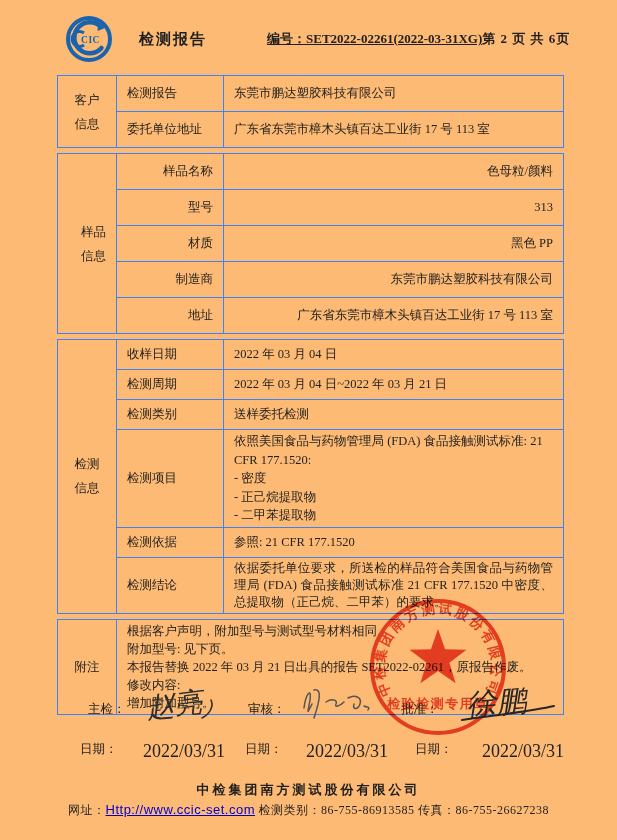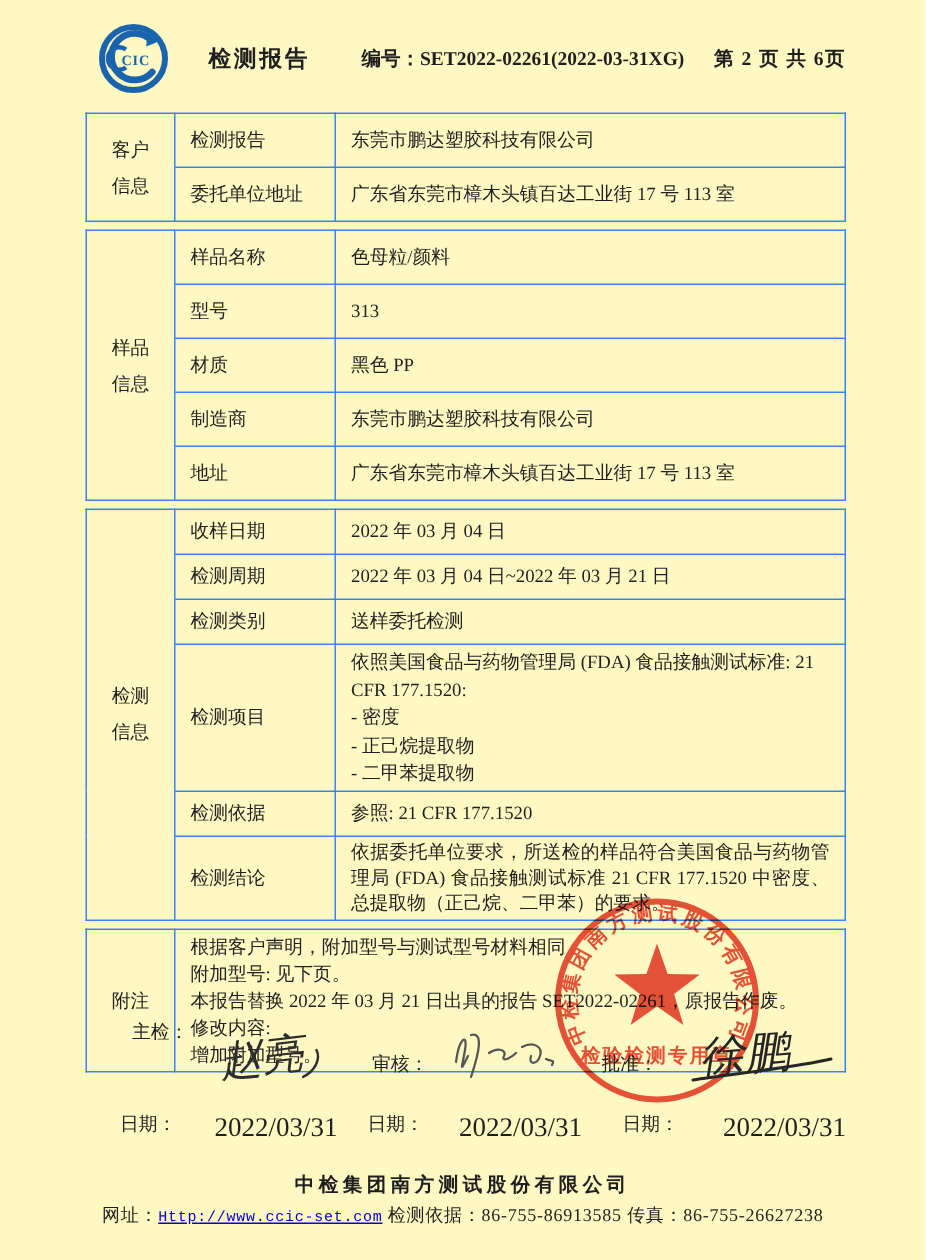--- a/index.html
+++ b/index.html
@@ -1,50 +1,50 @@
 <!DOCTYPE html>
 <html><head>
 <meta charset="utf-8">
 <style>
   html,body{margin:0;padding:0;background:#ffffff;}
   .page{
-    position:relative;width:617px;height:840px;background:#fef9c3;overflow:hidden;
+    position:relative;width:617px;height:840px;background:#fdba74;overflow:hidden;
     font-family:"Liberation Serif","DejaVu Serif",serif;color:#1f1f1f;
   }
   
   .hdr{position:absolute;top:12px;left:57px;width:507px;height:54px;display:flex;align-items:center;}
   .hdr .logo{width:64px;height:50px;flex:0 0 auto;}
   .hdr .title{margin-left:18px;font-size:15px;font-weight:bold;letter-spacing:2px;white-space:nowrap;}
-  .hdr .repno{margin-left:34px;font-size:13px;font-weight:bold;white-space:nowrap;}
+  .hdr .repno{margin-left:60px;font-size:13px;font-weight:bold;white-space:nowrap;text-decoration:underline;}
   .hdr .pages{margin-left:auto;font-size:13px;font-weight:bold;white-space:nowrap;letter-spacing:1px;}
   
   .content{position:absolute;top:75px;left:57px;width:507px;}
   table.tbl{border-collapse:collapse;width:100%;table-layout:fixed;margin-bottom:5px;}
   table.tbl td{border:1px solid #3b82f6;font-size:12.5px;padding:2px 10px;vertical-align:middle;}
   td.sec{width:38px;text-align:center;padding:2px 4px;white-space:pre-line;line-height:24px;}
   td.lbl{width:86px;}
   .tbl-customer td{height:31px;}
-  .tbl-sample td{height:31px;}
+  .tbl-sample td{height:31px;text-align:right;}
   tr.r-s td{height:25px;}
   td.multiline{white-space:pre-line;line-height:18.5px;padding-top:5px;padding-bottom:5px;}
   td.paragraph{line-height:17px;text-align:justify;padding-top:4px;padding-bottom:4px;}
   td.notes-cell{white-space:pre-line;line-height:18px;padding-top:5px;padding-bottom:5px;}
   
   .abs{position:absolute;white-space:nowrap;}
   .siglbl{font-size:12.5px;}
   .dateval{font-size:18px;}
   .sig-svg{position:absolute;}
   
   .stamp{position:absolute;left:364px;top:594px;width:148px;height:150px;opacity:.88;
          mix-blend-mode:multiply;pointer-events:none;z-index:5;}
   
   .footer{position:absolute;top:781px;left:0;width:617px;text-align:center;}
   .footer .co{font-size:13px;font-weight:bold;letter-spacing:3px;}
   .footer .ln{font-size:12px;margin-top:3px;letter-spacing:.5px;}
-  .footer a{color:#0000d0;text-decoration:underline;font-family:Liberation Mono, monospace;font-size:10px;}
+  .footer a{color:#0000d0;text-decoration:underline;font-family:Liberation Sans, sans-serif;font-size:13px;}
 </style>
 </head>
 <body>
 
 <div class="page">
 
   <div class="hdr">
     <svg class="logo" viewBox="0 0 64 50">
       <circle cx="32" cy="25" r="21" fill="none" stroke="#1a63ad" stroke-width="4"></circle>
       <path d="M 44 13 A 15.5 15.5 0 1 0 44.5 34" fill="none" stroke="#1a63ad" stroke-width="4.5" stroke-linecap="round"></path>
@@ -154,21 +154,21 @@
     <polygon fill="#e13b2c" points="74,34 81.1,54.3 102.5,54.7 85.4,67.7 91.6,88.3 74,76 56.4,88.3 62.6,67.7 45.5,54.7 66.9,54.3"></polygon>
     <defs>
       <path id="arcpath" d="M 27.2 99 A 54 54 0 1 1 120.8 99" fill="none"></path>
     </defs>
     <text font-size="13.5" font-weight="bold" fill="#e13b2c" letter-spacing="1">
       <textPath href="#arcpath" startOffset="0" textLength="224">中检集团南方测试股份有限公司</textPath>
     </text>
     <text x="74" y="113" text-anchor="middle" font-size="13" font-weight="bold" fill="#e13b2c" letter-spacing="1.5">检验检测专用章</text>
   </svg>
 
-  <span class="abs siglbl" style="left:88px;top:680px;">主检：</span>
+  <span class="abs siglbl" style="left:88px;top:701px;">主检：</span>
   <svg class="sig-svg" style="left:132px;top:680px;" width="92" height="48">
     <text x="14" y="34" font-size="28" font-style="italic" fill="#2d2d2d" transform="rotate(-7 45 24)" font-family="'Liberation Serif',serif">赵亮</text>
     <path d="M70,38 C78,34 82,26 79,20" stroke="#2d2d2d" stroke-width="1.6" fill="none" stroke-linecap="round"></path>
   </svg>
 
   <span class="abs siglbl" style="left:248px;top:701px;">审核：</span>
   <svg class="sig-svg" style="left:292px;top:678px;" width="86" height="48">
     <path d="M12,30 C14,14 20,10 18,22 C16,34 14,38 20,26 M22,12 C30,10 28,22 22,40" stroke="#555" stroke-width="1.5" fill="none" stroke-linecap="round"></path>
     <path d="M34,24 C40,20 46,22 44,26 C42,30 48,28 52,24" stroke="#555" stroke-width="1.5" fill="none" stroke-linecap="round"></path>
     <path d="M56,20 C64,16 70,20 68,26 C66,32 60,32 62,26 M72,28 C76,30 78,28 76,32" stroke="#555" stroke-width="1.5" fill="none" stroke-linecap="round"></path>
@@ -184,18 +184,18 @@
   <span class="abs dateval" style="left:143px;top:741px;">2022/03/31</span>
   <span class="abs siglbl" style="left:245px;top:741px;">日期：</span>
   <span class="abs dateval" style="left:306px;top:741px;">2022/03/31</span>
   <span class="abs siglbl" style="left:415px;top:741px;">日期：</span>
   <span class="abs dateval" style="left:482px;top:741px;">2022/03/31</span>
 
   <div class="footer">
     <div class="co">中检集团南方测试股份有限公司</div>
     <div class="ln">
       <span>网址：</span><a href="#">Http://www.ccic-set.com</a>
-      <span>检测依据：</span><span>86-755-86913585</span>
+      <span>检测类别：</span><span>86-755-86913585</span>
       <span>传真：</span><span>86-755-26627238</span>
     </div>
   </div>
 
 </div>
 
 </body></html>

